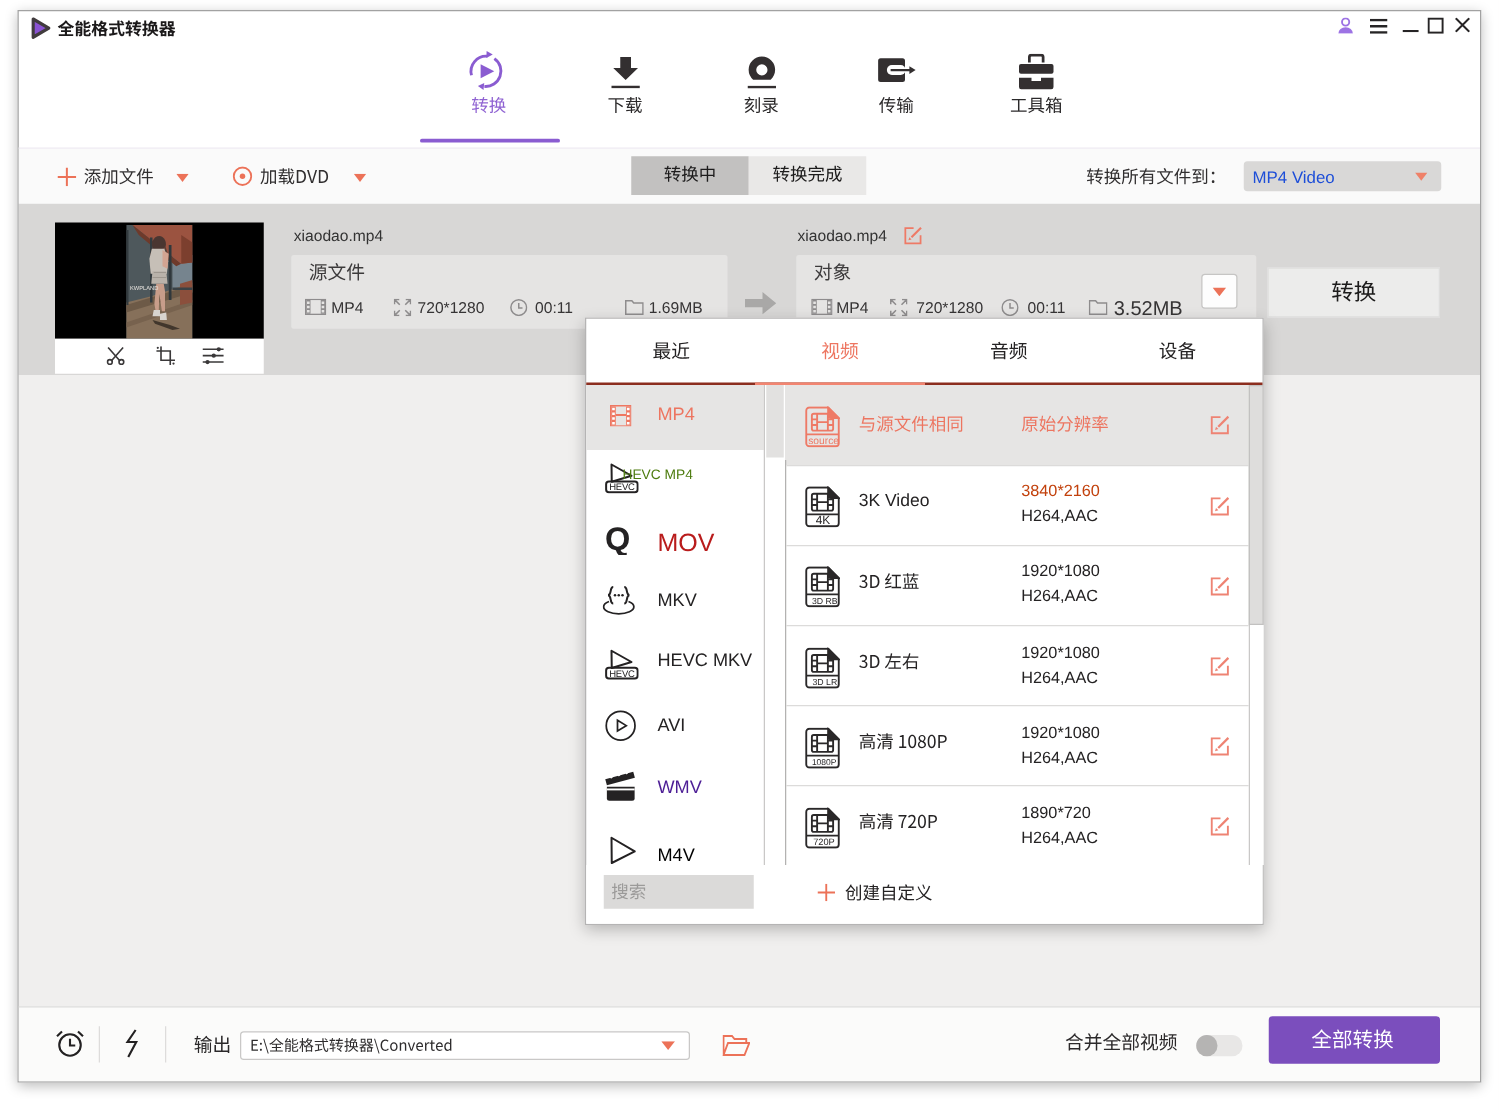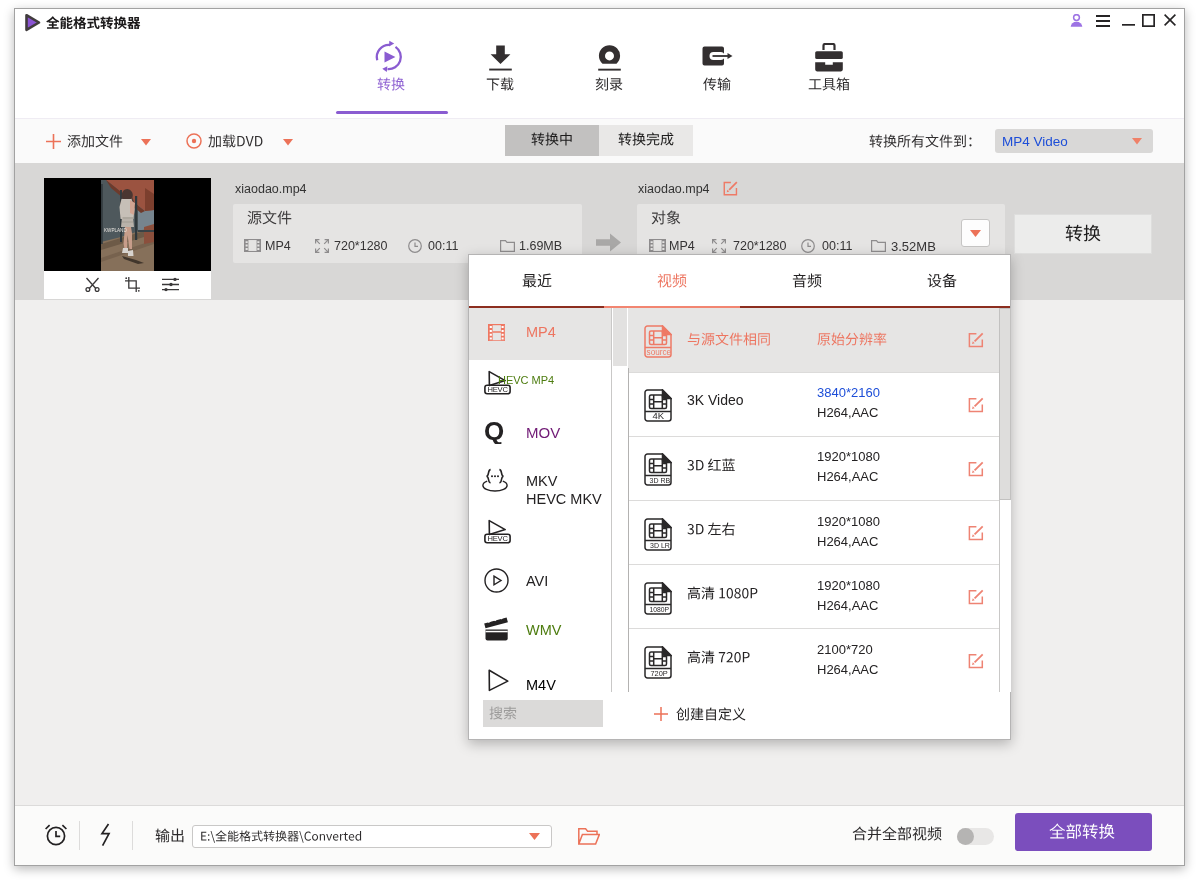--- a/index.html
+++ b/index.html
@@ -336,21 +336,21 @@
   </svg>
 <span class="lat" style="left:733px;top:240px;font-size:12.5px;color:#363435">720*1280</span>
 <svg class="abs" style="left:801px;top:239px" width="14" height="14" viewBox="0 0 14 14" fill="none" stroke="#8e8c8d" stroke-width="1.2">
     <circle cx="7" cy="7" r="6.3"></circle>
     <path d="M7 3.4 V7.3 H10"></path>
   </svg>
 <span class="lat" style="left:822px;top:240px;font-size:12.5px;color:#363435">00:11</span>
 <svg class="abs" style="left:871px;top:240px" width="15" height="12" viewBox="0 0 15 12" fill="none" stroke="#8e8c8d" stroke-width="1.2">
     <path d="M0.6 11.4 V0.6 H5.5 L7 2.4 H14.4 V11.4 Z"></path>
   </svg>
-<span class="lat" style="left:891px;top:240px;font-size:13px;color:#363435">3.52MB</span>
+<span class="lat" style="left:891px;top:240px;font-size:16px;color:#363435">3.52MB</span>
 <div class="abs" style="left:961px;top:219px;width:29px;height:28px;background:#fdfdfd;border:1px solid #c6c5c4;border-radius:3px"></div>
 <svg class="abs" style="left:970px;top:230px" width="11" height="7" viewBox="0 0 11 7">
     <path d="M0 0 h11 l-5.5 7 z" fill="#ec7258"></path>
   </svg>
 <div class="abs" style="left:1014px;top:214px;width:138px;height:40px;background:#ececeb;border:1px solid #dededd"></div>
 <svg style="position:absolute;left:1065px;top:224px;display:block;overflow:visible;" width="36.0" height="18.0" viewBox="0 0 2000 1000" fill="#1d1c1c">
     <use href="#r8f6c" x="0"></use>
     <use href="#r6362" x="1000"></use>
   </svg>
 
@@ -451,47 +451,47 @@
 <span class="lat" style="left:526px;top:325px;font-size:14.5px;color:#ed7560">MP4</span>
 <svg class="abs" style="left:484px;top:369px" width="27" height="26" viewBox="0 0 27 26" fill="none" stroke="#242223" stroke-width="1.6" stroke-linejoin="round">
     <path d="M5.4 16.4 L5.2 2.6 L21.2 11.6 Z"></path>
     <rect x="0.9" y="16.2" width="25.2" height="8.6" rx="2.2"></rect>
     <text x="3.4" y="23.4" font-size="7.6" font-family="Liberation Sans" fill="#242223" stroke="none" textLength="20.5">HEVC</text>
   </svg>
 <span class="lat" style="left:498px;top:375px;font-size:11px;color:#4d7c0f">HEVC MP4</span>
 <svg class="abs" style="left:484px;top:419px" width="25" height="25" viewBox="0 0 25 25">
     <text x="0" y="21" font-size="26" font-family="Liberation Sans" font-weight="bold" fill="#242223">Q</text>
   </svg>
-<span class="lat" style="left:526px;top:425px;font-size:15px;color:#701a75">MOV</span>
+<span class="lat" style="left:526px;top:425px;font-size:20px;color:#b91c1c">MOV</span>
 <svg class="abs" style="left:482px;top:467px" width="26" height="27" viewBox="0 0 26 27" fill="none" stroke="#242223" stroke-width="1.6">
     <path d="M8.6 2.6 C5.4 2.6 7.6 9.2 4.4 9.2 C7.6 9.2 5.4 15.8 8.6 15.8 M17.4 2.6 C20.6 2.6 18.4 9.2 21.6 9.2 C18.4 9.2 20.6 15.8 17.4 15.8"></path>
     <path d="M5.2 14.2 C2.2 15.3 0.9 16.8 0.9 18.4 C0.9 21.5 6.3 24 13 24 C19.7 24 25.1 21.5 25.1 18.4 C25.1 16.8 23.8 15.3 20.8 14.2" stroke-width="1.4"></path>
     <circle cx="10" cy="9.2" r="1" fill="#242223" stroke="none"></circle>
     <circle cx="13" cy="9.2" r="1" fill="#242223" stroke="none"></circle>
     <circle cx="16" cy="9.2" r="1" fill="#242223" stroke="none"></circle>
   </svg>
 <span class="lat" style="left:526px;top:474px;font-size:14.5px;color:#242223">MKV</span>
 <svg class="abs" style="left:484px;top:518px" width="27" height="26" viewBox="0 0 27 26" fill="none" stroke="#242223" stroke-width="1.6" stroke-linejoin="round">
     <path d="M5.4 16.4 L5.2 2.6 L21.2 11.6 Z"></path>
     <rect x="0.9" y="16.2" width="25.2" height="8.6" rx="2.2"></rect>
     <text x="3.4" y="23.4" font-size="7.6" font-family="Liberation Sans" fill="#242223" stroke="none" textLength="20.5">HEVC</text>
   </svg>
-<span class="lat" style="left:526px;top:492px;font-size:14.5px;color:#242223">HEVC MKV</span>
+<span class="lat" style="left:526px;top:522px;font-size:14.5px;color:#242223">HEVC MKV</span>
 <svg class="abs" style="left:484px;top:568px" width="25" height="25" viewBox="0 0 25 25" fill="none" stroke="#242223" stroke-width="1.4">
     <circle cx="12.5" cy="12.5" r="11.5"></circle>
     <path d="M10 8.2 L17 12.5 L10 16.8 Z"></path>
   </svg>
 <span class="lat" style="left:526px;top:574px;font-size:14.5px;color:#242223">AVI</span>
 <svg class="abs" style="left:483px;top:616px" width="26" height="26" viewBox="0 0 26 26">
     <path d="M1.2 7.4 L23.6 1.4 L24.9 6.2 L2.5 12.2 Z" fill="#242223"></path>
     <path d="M5.3 6.3 l4.4-3.9 M11.5 4.6 l4.4-3.9 M17.7 2.9 l4.4-3.9" stroke="#fff" stroke-width="1.7"></path>
     <path d="M2.5 13.4 H24.7 V22.5 a2 2 0 0 1-2 2 H4.5 a2 2 0 0 1-2-2 Z" fill="#242223"></path>
     <rect x="2.5" y="14.8" width="22.2" height="1.5" fill="#fff"></rect>
   </svg>
-<span class="lat" style="left:526px;top:623px;font-size:14.5px;color:#4d7c0f">WMV</span>
+<span class="lat" style="left:526px;top:623px;font-size:14.5px;color:#4c1d95">WMV</span>
 <svg class="abs" style="left:486px;top:668px" width="24" height="24" viewBox="0 0 24 24" fill="none" stroke="#242223" stroke-width="1.6" stroke-linejoin="round">
     <path d="M3.4 22.4 L3.2 2.2 L21.8 13.1 Z"></path>
   </svg>
 <span class="lat" style="left:526px;top:678px;font-size:14.5px;color:#000000">M4V</span>
 <div class="abs" style="left:469px;top:692px;width:541px;height:47px;background:#fff"></div>
 
 <div class="abs" style="left:628px;top:308px;width:371px;height:63.5px;background:#e6e5e4"></div>
 <div class="abs" style="left:628px;top:368px;width:1px;height:324px;background:#b3b2b1"></div>
 
 <div class="abs" style="left:629px;top:371.5px;width:370px;height:1px;background:#dcdbda"></div>
@@ -534,21 +534,21 @@
 
 <svg class="abs" style="left:644px;top:389.0px" width="28" height="33" viewBox="0 0 28 33" fill="none" stroke="#2a2829" stroke-width="1.5">
     <path d="M1 3.5 A2.5 2.5 0 0 1 3.5 1 H18.5 L27 9.5 V29.5 A2.5 2.5 0 0 1 24.5 32 H3.5 A2.5 2.5 0 0 1 1 29.5 Z"></path>
     <path d="M18.5 1 V7 A2.5 2.5 0 0 0 21 9.5 H27 Z" fill="#2a2829"></path>
     <rect x="5.5" y="6" width="17" height="13.5" rx="1.5"></rect>
     <path d="M9.7 6 V19.5 M18.3 6 V19.5 M5.5 10.5 H9.7 M5.5 15 H9.7 M18.3 10.5 H22.5 M18.3 15 H22.5 M9.7 12.7 H18.3"></path>
     <path d="M1 22.5 H27"></path>
     <text x="8.5" y="30" font-size="9.5" font-family="Liberation Sans" fill="#2a2829" stroke="none">4K</text>
   </svg>
 <span class="lat" style="left:687px;top:392.8px;font-size:14px;color:#242223">3K Video</span>
-<span class="lat" style="left:817px;top:386.1px;font-size:13px;color:#1d4ed8">3840*2160</span>
+<span class="lat" style="left:817px;top:386.1px;font-size:13px;color:#c2410c">3840*2160</span>
 <span class="lat" style="left:817px;top:406.1px;font-size:13px;color:#242223">H264,AAC</span>
 <svg class="abs" style="left:967px;top:395.5px" width="18" height="18" viewBox="0 0 18 18" fill="none" stroke="#ee8373" stroke-width="1.5">
     <path d="M15.3 8.6 V15.6 H2.4 V2.7 H9.4"></path>
     <path d="M7.6 10.4 L15.7 2.3" stroke-width="1.8"></path>
     <path d="M5.0 13.0 L5.8 10.3 L7.7 12.2 Z" fill="#ee8373" stroke="none"></path>
   </svg>
 <svg class="abs" style="left:644px;top:453.0px" width="28" height="33" viewBox="0 0 28 33" fill="none" stroke="#2a2829" stroke-width="1.5">
     <path d="M1 3.5 A2.5 2.5 0 0 1 3.5 1 H18.5 L27 9.5 V29.5 A2.5 2.5 0 0 1 24.5 32 H3.5 A2.5 2.5 0 0 1 1 29.5 Z"></path>
     <path d="M18.5 1 V7 A2.5 2.5 0 0 0 21 9.5 H27 Z" fill="#2a2829"></path>
     <rect x="5.5" y="6" width="17" height="13.5" rx="1.5"></rect>
@@ -627,21 +627,21 @@
   </svg>
 <svg style="position:absolute;left:687px;top:650.0px;display:block;overflow:visible;" width="63.3" height="14" viewBox="0 0 4522 1000" fill="#242223">
     <use href="#r9ad8" x="0"></use>
     <use href="#r6e05" x="1000"></use>
     <use href="#r0020" x="2000"></use>
     <use href="#r0037" x="2224"></use>
     <use href="#r0032" x="2779"></use>
     <use href="#r0030" x="3334"></use>
     <use href="#r0050" x="3889"></use>
   </svg>
-<span class="lat" style="left:817px;top:642.6px;font-size:13px;color:#242223">2100*720</span>
+<span class="lat" style="left:817px;top:642.6px;font-size:13px;color:#242223">1890*720</span>
 <span class="lat" style="left:817px;top:662.6px;font-size:13px;color:#242223">H264,AAC</span>
 <svg class="abs" style="left:967px;top:652.0px" width="18" height="18" viewBox="0 0 18 18" fill="none" stroke="#ee8373" stroke-width="1.5">
     <path d="M15.3 8.6 V15.6 H2.4 V2.7 H9.4"></path>
     <path d="M7.6 10.4 L15.7 2.3" stroke-width="1.8"></path>
     <path d="M5.0 13.0 L5.8 10.3 L7.7 12.2 Z" fill="#ee8373" stroke="none"></path>
   </svg>
 <svg style="position:absolute;left:676px;top:707px;display:block;overflow:visible;" width="70.0" height="14.0" viewBox="0 0 5000 1000" fill="#242223">
     <use href="#r521b" x="0"></use>
     <use href="#r5efa" x="1000"></use>
     <use href="#r81ea" x="2000"></use>

